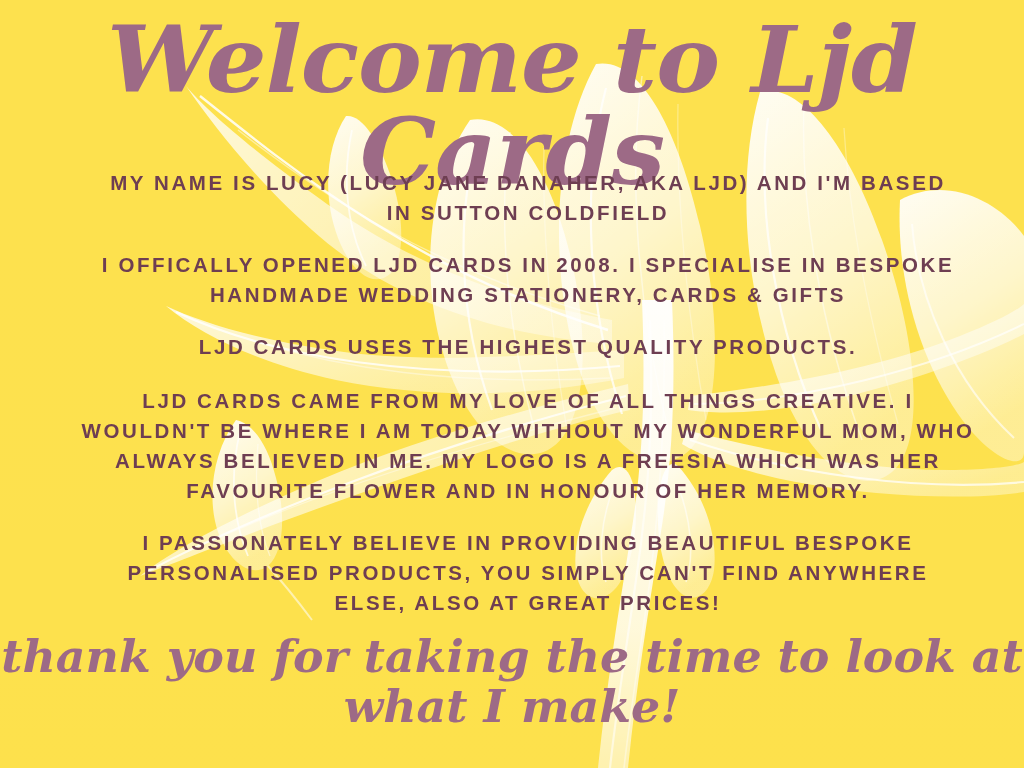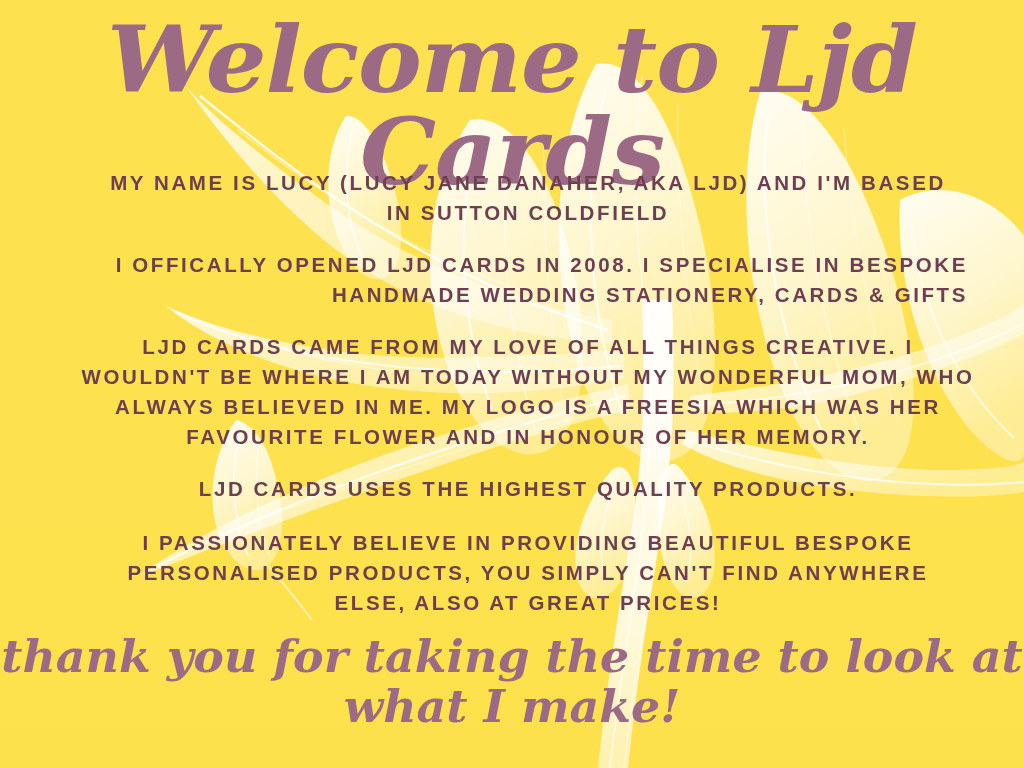--- a/index.html
+++ b/index.html
@@ -75,21 +75,21 @@
     font-weight: 700;
     font-size: 20.5px;
     line-height: 30px;
     letter-spacing: 2.6px;
     text-transform: uppercase;
     margin: 0 0 22px 0;
     white-space: pre-line;
   }
 
   .para.p1 { width: 840px; }
-  .para.p2 { width: 880px; text-align: right; }
+  .para.p2 { width: 880px; }
   .para.p3 { width: 900px; }
   .para.p4 { width: 880px; margin-bottom: 24px; }
   .para.p5 { width: 880px; margin-bottom: 12px; }
 
   .signoff {
     position: absolute;
     top: 632px;
     left: 0;
     width: 100%;
     text-align: center;
@@ -233,23 +233,23 @@
 
   <div id="content">
 
     <h1 class="headline">Welcome to Ljd Cards</h1>
 
     <div id="body-block">
       <p class="para p1">My name is Lucy (Lucy Jane Danaher, aka LJD) and I'm based in Sutton Coldfield</p>
 
       <p class="para p2">I offically opened LJD Cards in 2008. I specialise in bespoke handmade wedding stationery, cards &amp; gifts</p>
 
+      <p class="para p4">LJD Cards uses the highest quality products.</p>
+
       <p class="para p3">LJD Cards came from my love of all things creative. I wouldn't be where I am today without my wonderful mom, who always believed in me. My logo is a freesia which was her favourite flower and in honour of her memory.</p>
-
-      <p class="para p4">LJD Cards uses the highest quality products.</p>
 
       <p class="para p5">I passionately believe in providing beautiful bespoke personalised products, you simply can't find anywhere else, also at great prices!</p>
     </div>
 
     <p class="signoff">thank you for taking the time to look at what I make!</p>
   </div>
 
 </div>
 
 </body></html>

